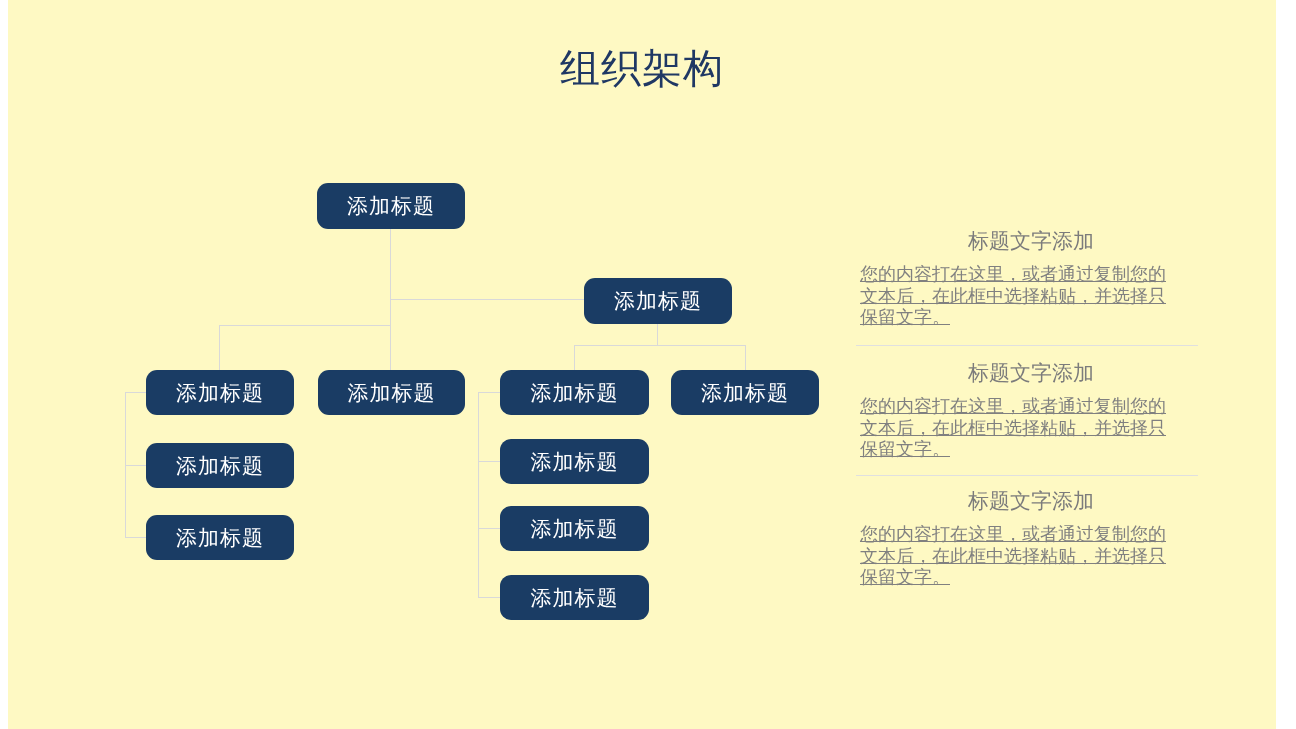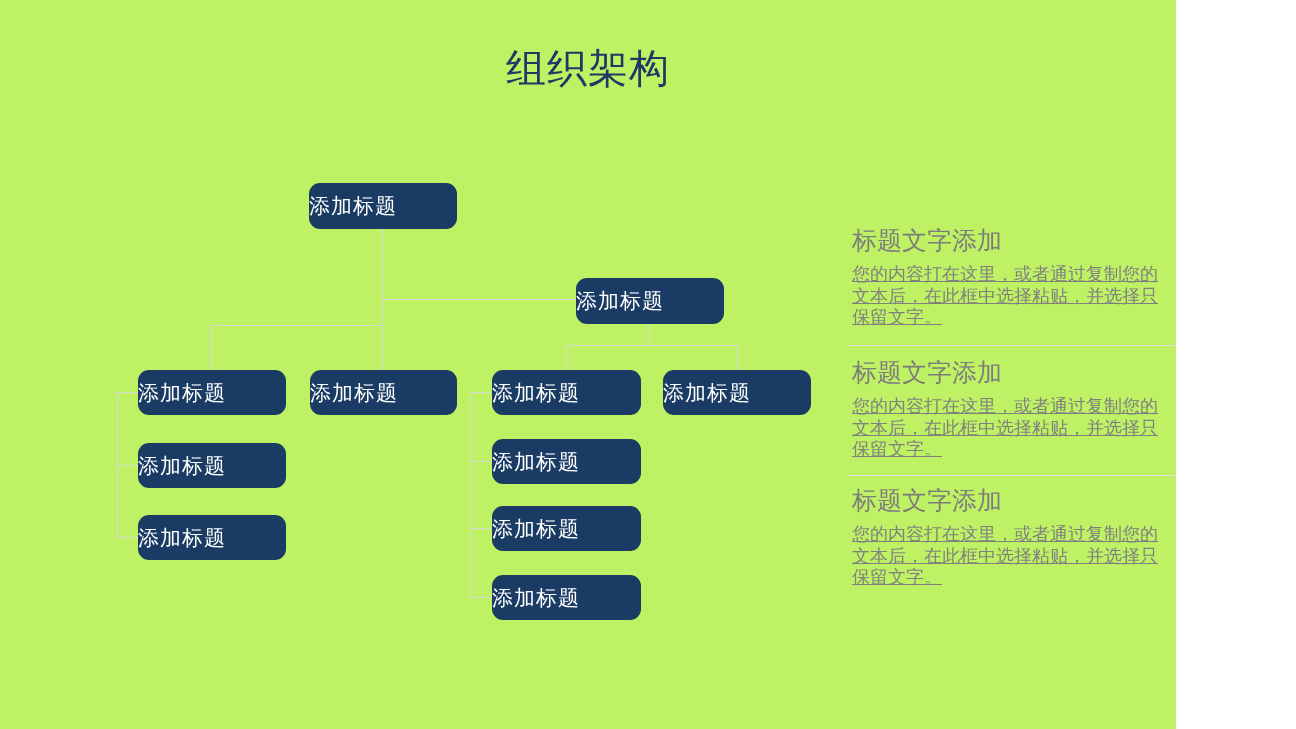--- a/index.html
+++ b/index.html
@@ -1,37 +1,37 @@
 <!DOCTYPE html>
 <html><head>
 <meta charset="utf-8">
 <style>
   html,body{margin:0;padding:0;background:#ffffff;}
   .slide{
-    position:relative;width:1176px;height:729px;background:#bef264;
-    overflow:hidden;font-family:"Liberation Sans","DejaVu Sans",sans-serif;
+    position:relative;width:1268px;height:729px;background:#fef9c3;
+    overflow:hidden;font-family:"Liberation Sans","DejaVu Sans",sans-serif;margin-left:8px;
   }
   .slide-title{
     position:absolute;top:46px;left:0;width:100%;text-align:center;
     font-family:"DejaVu Serif","Liberation Serif",serif;
     font-size:40px;line-height:44px;color:#1F3864;letter-spacing:1px;
   }
   .node{
     position:absolute;background:#1A3C64;border-radius:11px;
     color:#FFFFFF;font-size:21px;letter-spacing:1px;
-    display:flex;align-items:center;justify-content:flex-start;
+    display:flex;align-items:center;justify-content:center;
     box-sizing:border-box;
   }
   .line{position:absolute;background:#D9D9D9;}
   .hline{height:1px;}
   .vline{width:1px;}
   .panel{position:absolute;left:852px;width:342px;}
   .panel-heading{
-    margin:0 0 11px 0;font-size:25px;line-height:25px;
-    font-weight:400;color:#7C7C7C;
+    margin:0 0 11px 0;font-size:21px;line-height:25px;
+    font-weight:400;color:#7C7C7C;text-align:center;
   }
   .panel-body{
     margin:0;width:316px;font-size:18px;line-height:21.5px;color:#808080;text-decoration:underline;
   }
   .divider{position:absolute;left:848px;width:342px;height:1px;background:#E0E0E0;}
 </style>
 </head>
 <body>
 
 <div class="slide">

